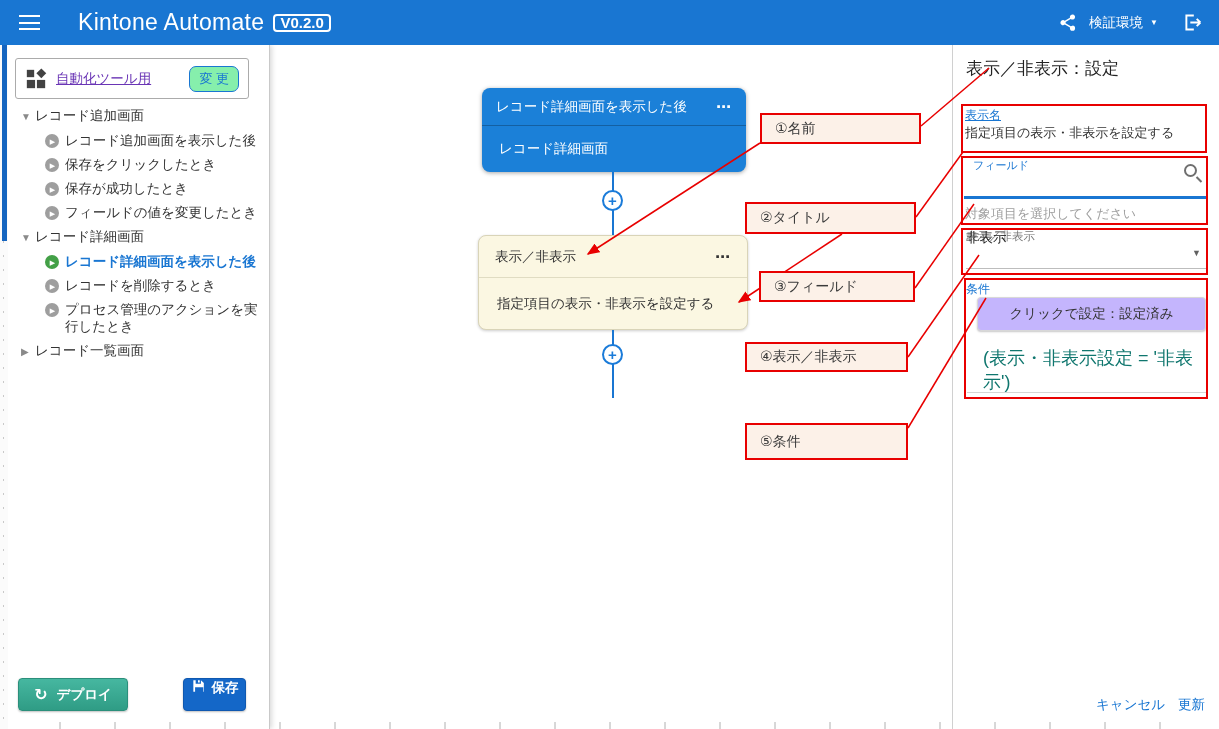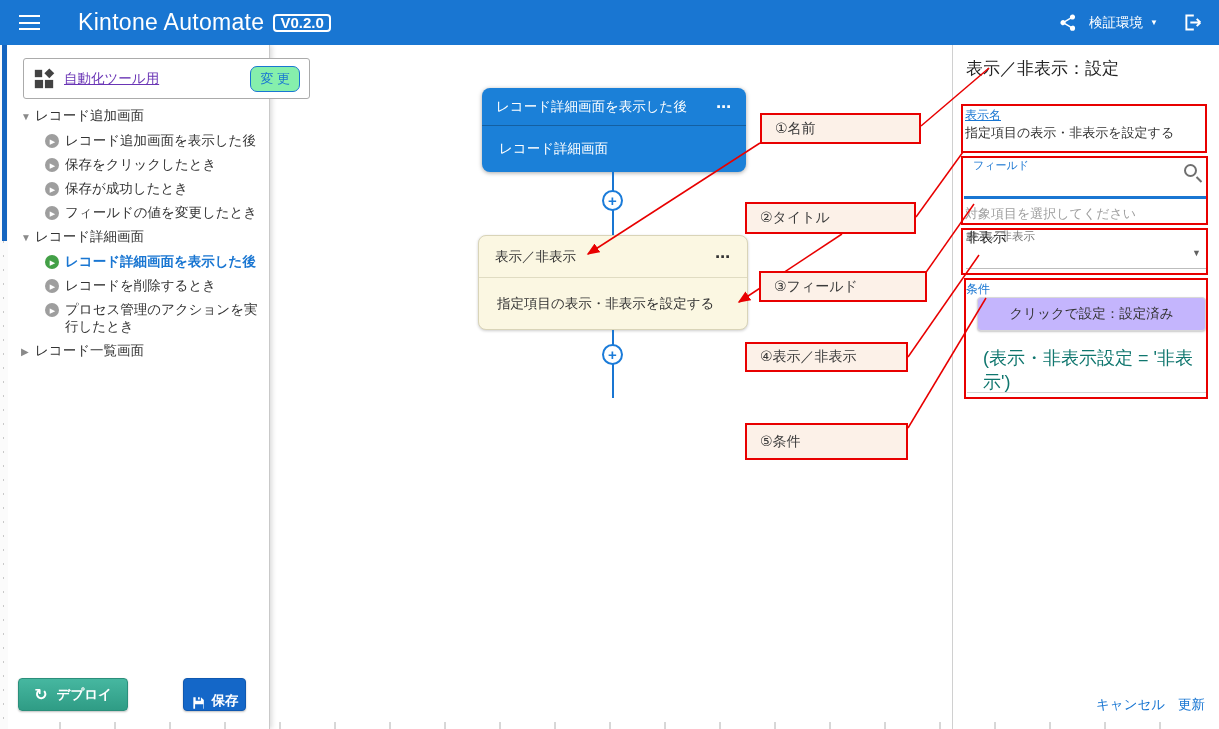--- a/index.html
+++ b/index.html
@@ -21,42 +21,42 @@
 
   
   .left-rail { position:absolute; left:0; top:45px; width:8px; height:684px; background:#fbfbfb; z-index:15; }
   .rail-thumb { position:absolute; left:2px; top:0; width:5px; height:196px; background:#1565c0; }
   .rail-line { position:absolute; left:3px; top:196px; width:1px; height:488px;
                background:repeating-linear-gradient(#c9c9c9 0 2px, transparent 2px 14px); }
 
   
   .sidebar { position:absolute; left:8px; top:45px; width:262px; height:684px; background:#fff;
              border-right:1px solid #c9c9c9; box-shadow:2px 0 5px rgba(0,0,0,.15); z-index:10; }
-  .app-box { position:absolute; left:7px; top:13px; width:287px; height:41px; border:1px solid #ababab;
-             border-radius:3px; display:flex; align-items:center; padding:0 9px; background:#fff;margin-left:8px; }
+  .app-box { position:absolute; left:7px; top:13px; width:234px; height:41px; border:1px solid #ababab;
+             border-radius:3px; display:flex; align-items:center; padding:0 9px; background:#fff; }
   .app-link { margin-left:9px; font-size:13.5px; color:#6a35b5; text-decoration:underline; cursor:pointer; }
   .change-btn { margin-left:auto; border:1px solid #1976d2; color:#1976d2; background:#86efac; border-radius:7px;
                 font-size:13px; padding:3px 9px; cursor:pointer; font-family:inherit; }
   .tree { position:absolute; left:0; top:59px; right:0; font-size:13.5px; color:#333; }
   .t-group { padding:3px 6px 4px 13px; cursor:pointer; }
   .t-group .tri { color:#8a8a8a; font-size:10px; margin-right:3px; display:inline-block; width:11px; }
   .t-event { position:relative; padding:3px 10px 4px 57px; cursor:pointer; line-height:17px; }
   .t-event .play { position:absolute; left:37px; top:5px; width:14px; height:14px; border-radius:50%;
                    background:#9e9e9e; color:#fff; font-size:7px; display:flex; align-items:center;
                    justify-content:center; padding-left:1px; }
   .t-event.selected { color:#1976d2; font-weight:bold; }
   .t-event.selected .play { background:#43a047; }
   .deploy-btn { position:absolute; left:10px; bottom:18px; width:110px; height:33px; border:1px solid #2b8f7b;
                 border-radius:4px; background:linear-gradient(#46b7a0,#2f9c85); color:#fff; font-size:13.5px;
                 font-weight:bold; display:flex; align-items:center; justify-content:center; gap:9px;
                 cursor:pointer; font-family:inherit; box-shadow:0 1px 2px rgba(0,0,0,.25); }
   .deploy-btn .sync { font-size:16px; font-weight:bold; }
   .save-btn { position:absolute; left:175px; bottom:18px; width:63px; height:33px; border:1px solid #0f58b0;
               border-radius:4px; background:#1467c8; color:#fff; font-size:13.5px; font-weight:bold;
-              display:flex; align-items:flex-end; justify-content:center; gap:7px; cursor:pointer;
+              display:flex; align-items:flex-start; justify-content:center; gap:7px; cursor:pointer;
               font-family:inherit; box-shadow:0 1px 2px rgba(0,0,0,.25); }
 
   
   .canvas { position:absolute; left:270px; top:45px; width:682px; height:684px; background:#fff; }
   .node { position:absolute; border-radius:8px; font-size:13.5px; }
   .node-blue { left:212px; top:43px; width:264px; height:84px; background:#1b80d8; color:#fff;
                box-shadow:0 1px 4px rgba(0,0,0,.35); }
   .node-blue .n-head { height:38px; display:flex; align-items:center; padding:0 14px;
                        border-bottom:1px solid rgba(0,0,0,.25); }
   .node-blue .n-body { height:45px; display:flex; align-items:center; padding:0 17px; }
@@ -103,21 +103,21 @@
   .p-cond-underline { left:14px; top:347px; width:241px; height:1px; background:#d5d5d5; }
   .p-cancel { left:143px; top:651px; font-size:13.5px; color:#1976d2; cursor:pointer; }
   .p-update { left:225px; top:651px; font-size:13.5px; color:#1976d2; cursor:pointer; }
 
   
   .overlay { position:absolute; left:0; top:0; width:1219px; height:729px; z-index:50; pointer-events:none; }
   .ann-label { position:absolute; z-index:60; background:#fcf1e8; border:2px solid #e80000; color:#3a3a3a;
                font-size:14px; display:flex; align-items:center; padding-left:13px; }
   .lb1 { left:760px; top:113px; width:161px; height:31px; }
   .lb2 { left:745px; top:202px; width:171px; height:32px; }
-  .lb3 { left:759px; top:271px; width:168px; height:31px; }
+  .lb3 { left:759px; top:271px; width:156px; height:31px; }
   .lb4 { left:745px; top:342px; width:163px; height:30px; }
   .lb5 { left:745px; top:423px; width:163px; height:37px; }
   .red-box { position:absolute; border:2px solid #e80000; z-index:55; pointer-events:none; }
   .rb1 { left:961px; top:104px; width:246px; height:49px; }
   .rb2 { left:961px; top:156px; width:247px; height:69px; }
   .rb3 { left:961px; top:228px; width:247px; height:47px; }
   .rb4 { left:964px; top:278px; width:244px; height:121px; }
 </style>
 </head>
 <body>

